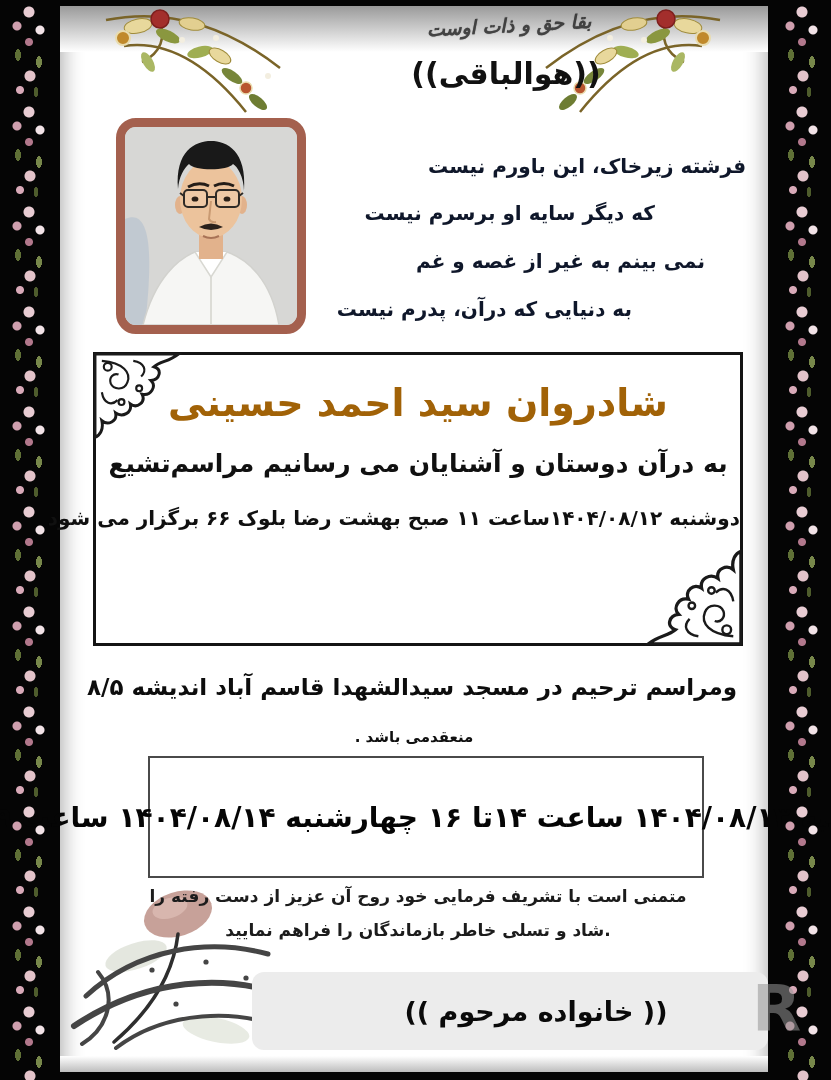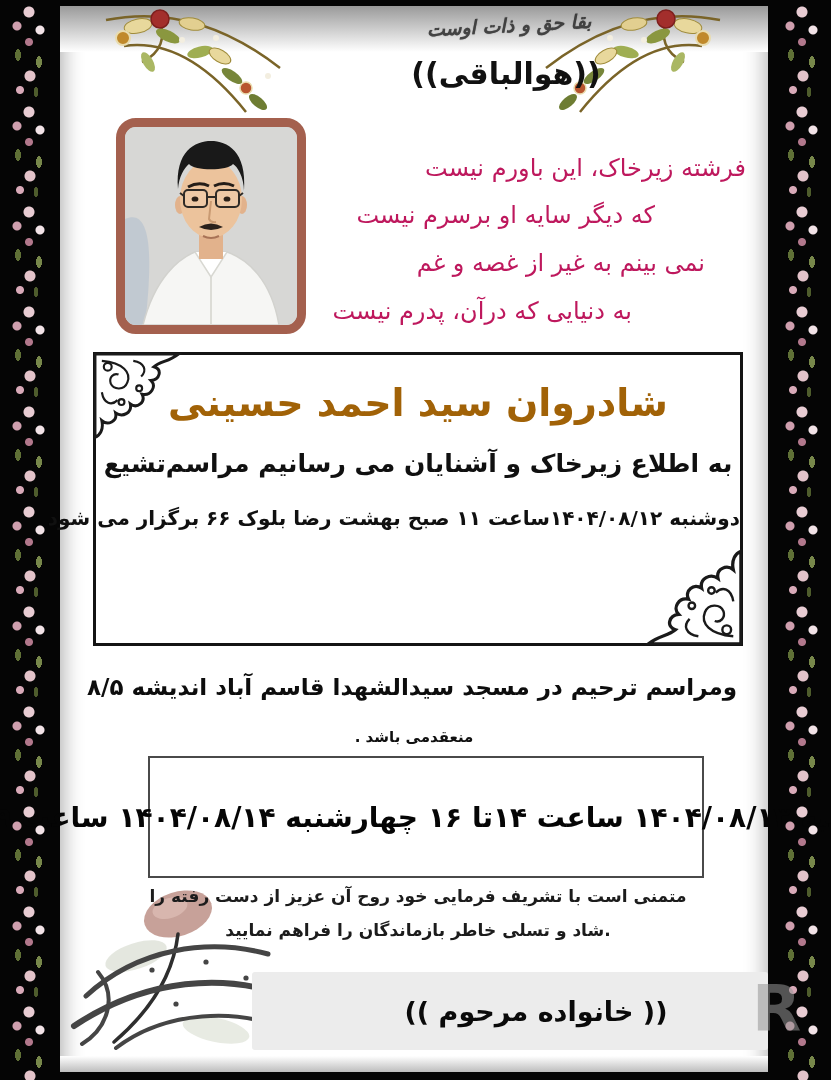--- a/index.html
+++ b/index.html
@@ -56,21 +56,21 @@
     direction:rtl;
   }
   
   .photo-frame{
     position:absolute;left:56px;top:112px;width:172px;height:198px;
     border:9px solid #a4604e;border-radius:20px;overflow:hidden;background:#d7d7d5;z-index:5;
   }
   
   .poem{position:absolute;left:210px;right:8px;top:148px;height:200px;direction:rtl;z-index:5;}
   .poem .line{
-    position:absolute;white-space:nowrap;font-size:24px;font-weight:normal;color:#be185d;
+    position:absolute;white-space:nowrap;font-size:20px;font-weight:bold;color:#0f172a;
   }
   .poem .l1{top:0;right:14px;}
   .poem .l2{top:47px;right:105px;}
   .poem .l3{top:95px;right:55px;}
   .poem .l4{top:143px;right:128px;}
   
   .main-box{
     position:absolute;left:33px;top:346px;width:644px;height:288px;
     border:3px solid #141414;background:#fff;z-index:5;direction:rtl;text-align:center;
   }
@@ -97,21 +97,21 @@
   .sessions-box .session{font-size:28px;font-weight:bold;color:#050505;white-space:nowrap;}
   
   .closing-1,.closing-2{
     position:absolute;left:8px;right:0;text-align:center;z-index:6;direction:rtl;
     font-size:17px;font-weight:bold;color:#1c1c1c;white-space:nowrap;
   }
   .closing-1{top:880px;}
   .closing-2{top:914px;}
   .family-strip{
     position:absolute;left:192px;right:0;top:966px;height:78px;background:#ececec;
-    border-radius:3px;z-index:5;display:flex;align-items:center;justify-content:center;direction:rtl;
+    border-radius:12px;z-index:5;display:flex;align-items:center;justify-content:center;direction:rtl;
   }
   .family-strip .family-label{
     font-size:27px;font-weight:bold;color:#0a0a0a;transform:translateX(26px);white-space:nowrap;
   }
   .signature-art{position:absolute;left:-4px;top:872px;z-index:3;}
   .r-watermark{
     position:absolute;left:752px;top:972px;z-index:7;
     font-size:64px;font-weight:bold;color:rgba(150,150,150,.55);
     font-family:"DejaVu Sans",sans-serif;
   }
@@ -220,21 +220,21 @@
       <g fill="none" stroke="#1a1a1a" stroke-width="2.2">
         <path d="M8,8 C30,10 38,20 34,30 C31,38 20,38 17,31 C15,25 20,20 25,22"></path>
         <path d="M40,8 C52,10 54,18 48,24"></path>
         <path d="M8,40 C10,52 18,54 24,48"></path>
         <circle cx="14" cy="14" r="4"></circle>
         <circle cx="46" cy="36" r="3"></circle>
         <circle cx="28" cy="50" r="3"></circle>
       </g>
     </svg>
     <div class="deceased">شادروان  سید احمد حسینی</div>
-    <div class="notice">به اطلاع زیرخاک و آشنایان  می رسانیم مراسم‌تشیع</div>
+    <div class="notice">به درآن دوستان و آشنایان  می رسانیم مراسم‌تشیع</div>
     <div class="schedule">دوشنبه ۱۴۰۴/۰۸/۱۲ساعت ۱۱ صبح بهشت رضا بلوک ۶۶ برگزار می شود</div>
   </div>
 
   <div class="memorial-location">ومراسم ترحیم در مسجد سیدالشهدا  قاسم آباد اندیشه ۸/۵</div>
   <div class="memorial-held">منعقدمی باشد .</div>
 
   <div class="sessions-box">
     <div class="session">سه شنبه ۱۴۰۴/۰۸/۱۳ ساعت ۱۴تا ۱۶</div>
     <div class="session">چهارشنبه ۱۴۰۴/۰۸/۱۴ ساعت ۹ تا۱۱</div>
   </div>

